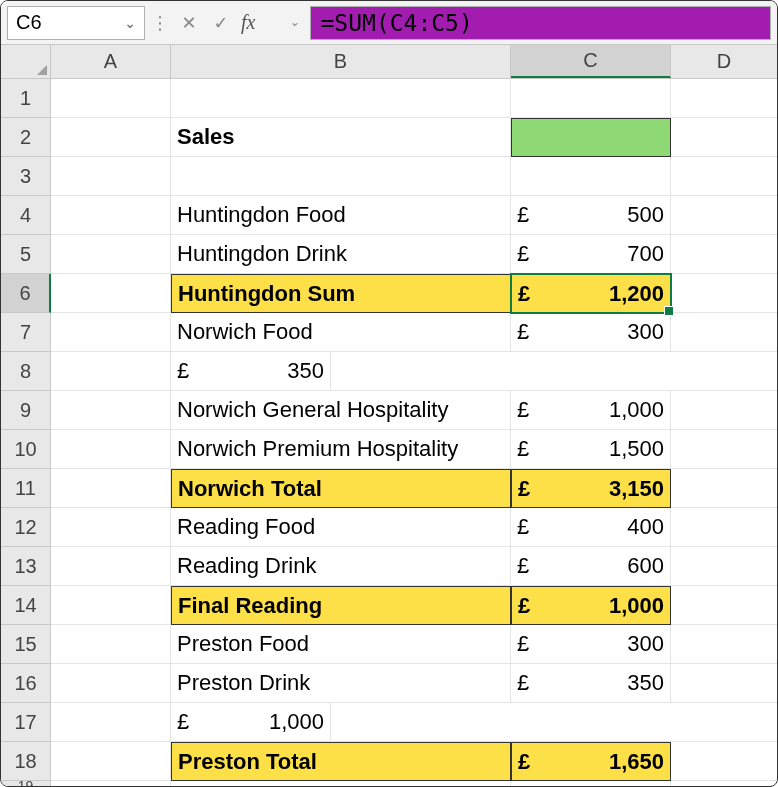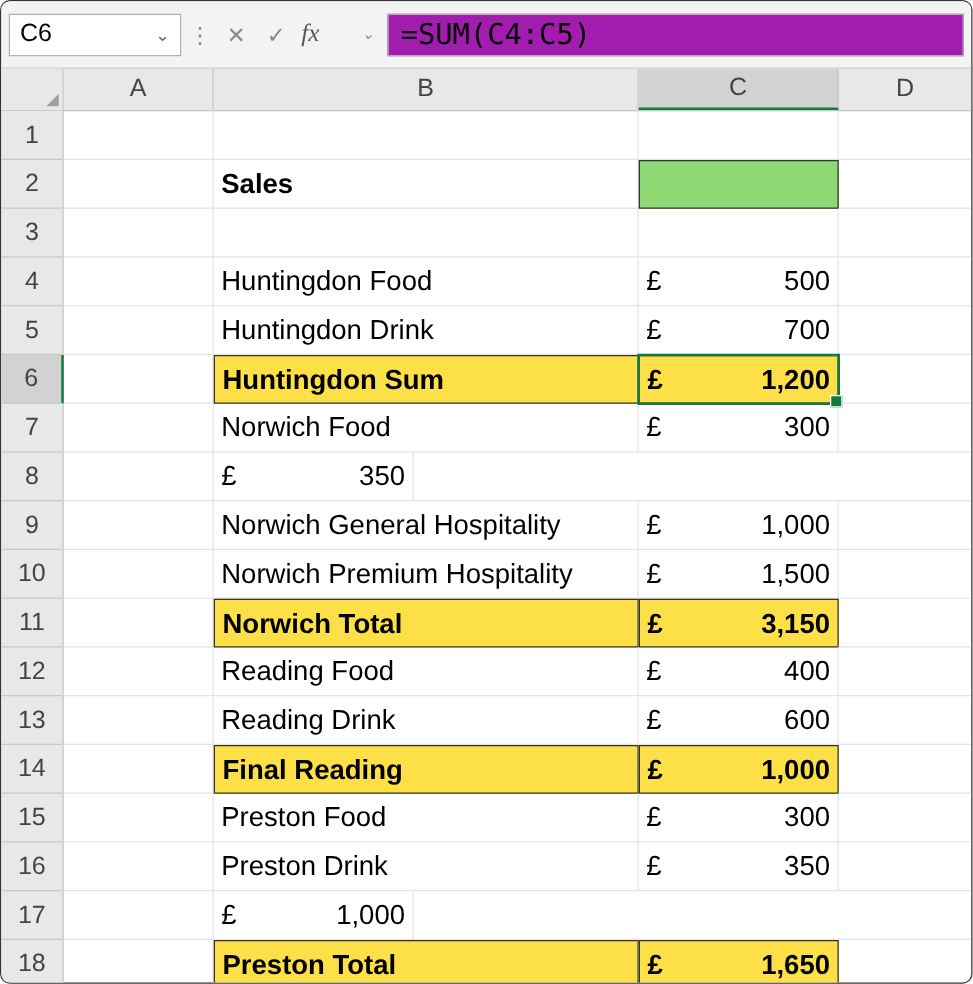--- a/index.html
+++ b/index.html
@@ -12,21 +12,21 @@
       border: 1px solid #333;
       border-radius: 8px;
     }
     
     
     .formula-bar {
       display: flex;
       align-items: center;
       background: #f3f3f3;
       border-bottom: 1px solid #c8c8c8;
-      height: 54px;
+      height: 44px;
       padding: 4px 6px;
       gap: 4px;
     }
     .name-box {
       display: flex;
       align-items: center;
       border: 1px solid #b0b0b0;
       background: #fff;
       height: 34px;
       width: 138px;

